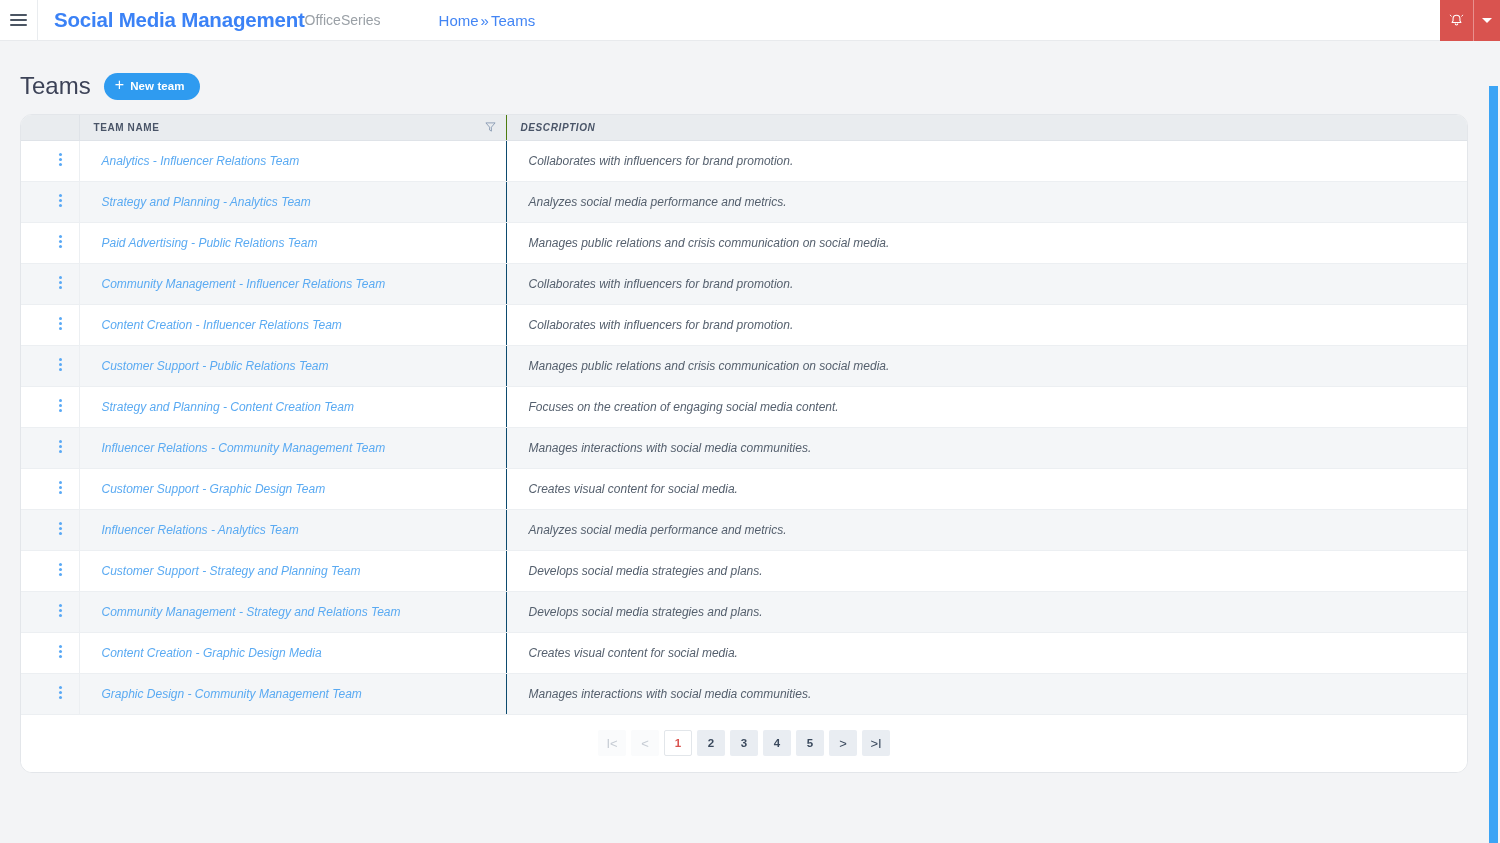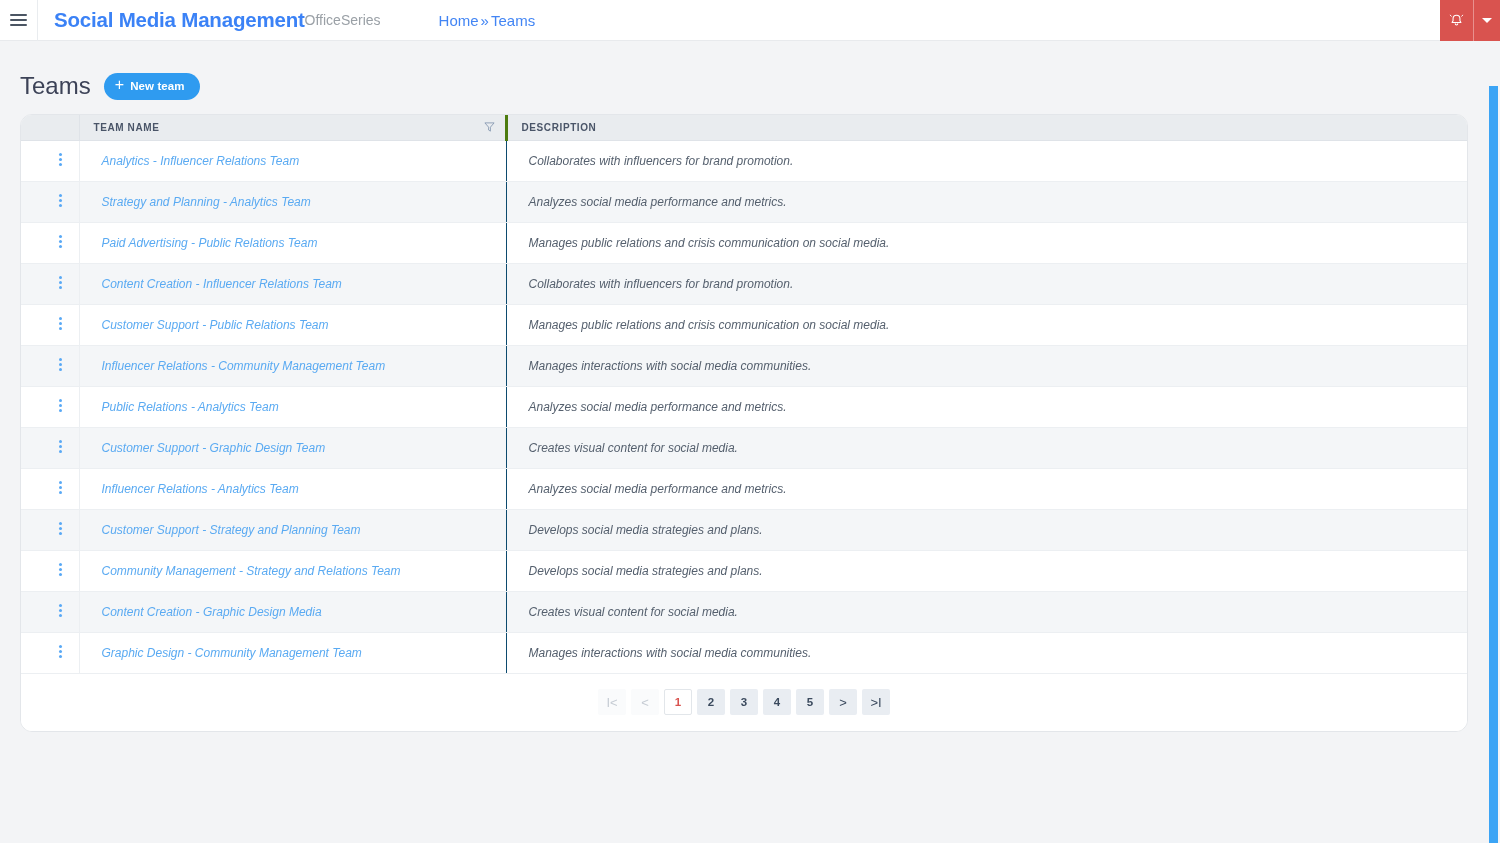--- a/index.html
+++ b/index.html
@@ -144,21 +144,21 @@
     color: #4a5568;
     letter-spacing: 0.6px;
     text-align: left;
     padding: 0 0 0 14px;
     border-bottom: 1px solid #dfe3e8;
     vertical-align: middle;
     position: relative;
   }
   th.col-menu { width: 58px; padding: 0; }
   th.col-name { width: 427px; border-left: 1px solid #dfe3e8; }
-  th.col-desc { border-left: 3px solid #4d7c0f; }
+  th.col-desc { border-left: 1px solid #4d7c0f; font-style: italic; }
 
   .filter-ico {
     position: absolute;
     right: 10px;
     top: 50%;
     transform: translateY(-50%);
     cursor: pointer;
     line-height: 0;
   }
 
@@ -329,37 +329,42 @@
             <td class="cell-name"><a class="team-link">Strategy and Planning - Analytics Team</a></td>
             <td class="cell-desc">Analyzes social media performance and metrics.</td>
           </tr>
           <tr>
             <td class="cell-menu"><span class="kebab"><i></i><i></i><i></i></span></td>
             <td class="cell-name"><a class="team-link">Paid Advertising - Public Relations Team</a></td>
             <td class="cell-desc">Manages public relations and crisis communication on social media.</td>
           </tr>
           <tr>
             <td class="cell-menu"><span class="kebab"><i></i><i></i><i></i></span></td>
+            <td class="cell-name"><a class="team-link">Community Management - Influencer Relations Team</a></td>
+            <td class="cell-desc">Collaborates with influencers for brand promotion.</td>
+          </tr>
+          <tr>
+            <td class="cell-menu"><span class="kebab"><i></i><i></i><i></i></span></td>
             <td class="cell-name"><a class="team-link">Content Creation - Influencer Relations Team</a></td>
             <td class="cell-desc">Collaborates with influencers for brand promotion.</td>
           </tr>
           <tr>
             <td class="cell-menu"><span class="kebab"><i></i><i></i><i></i></span></td>
             <td class="cell-name"><a class="team-link">Customer Support - Public Relations Team</a></td>
             <td class="cell-desc">Manages public relations and crisis communication on social media.</td>
           </tr>
           <tr>
             <td class="cell-menu"><span class="kebab"><i></i><i></i><i></i></span></td>
+            <td class="cell-name"><a class="team-link">Strategy and Planning - Content Creation Team</a></td>
+            <td class="cell-desc">Focuses on the creation of engaging social media content.</td>
+          </tr>
+          <tr>
+            <td class="cell-menu"><span class="kebab"><i></i><i></i><i></i></span></td>
             <td class="cell-name"><a class="team-link">Influencer Relations - Community Management Team</a></td>
             <td class="cell-desc">Manages interactions with social media communities.</td>
-          </tr>
-          <tr>
-            <td class="cell-menu"><span class="kebab"><i></i><i></i><i></i></span></td>
-            <td class="cell-name"><a class="team-link">Public Relations - Analytics Team</a></td>
-            <td class="cell-desc">Analyzes social media performance and metrics.</td>
           </tr>
           <tr>
             <td class="cell-menu"><span class="kebab"><i></i><i></i><i></i></span></td>
             <td class="cell-name"><a class="team-link">Customer Support - Graphic Design Team</a></td>
             <td class="cell-desc">Creates visual content for social media.</td>
           </tr>
           <tr>
             <td class="cell-menu"><span class="kebab"><i></i><i></i><i></i></span></td>
             <td class="cell-name"><a class="team-link">Influencer Relations - Analytics Team</a></td>
             <td class="cell-desc">Analyzes social media performance and metrics.</td>

